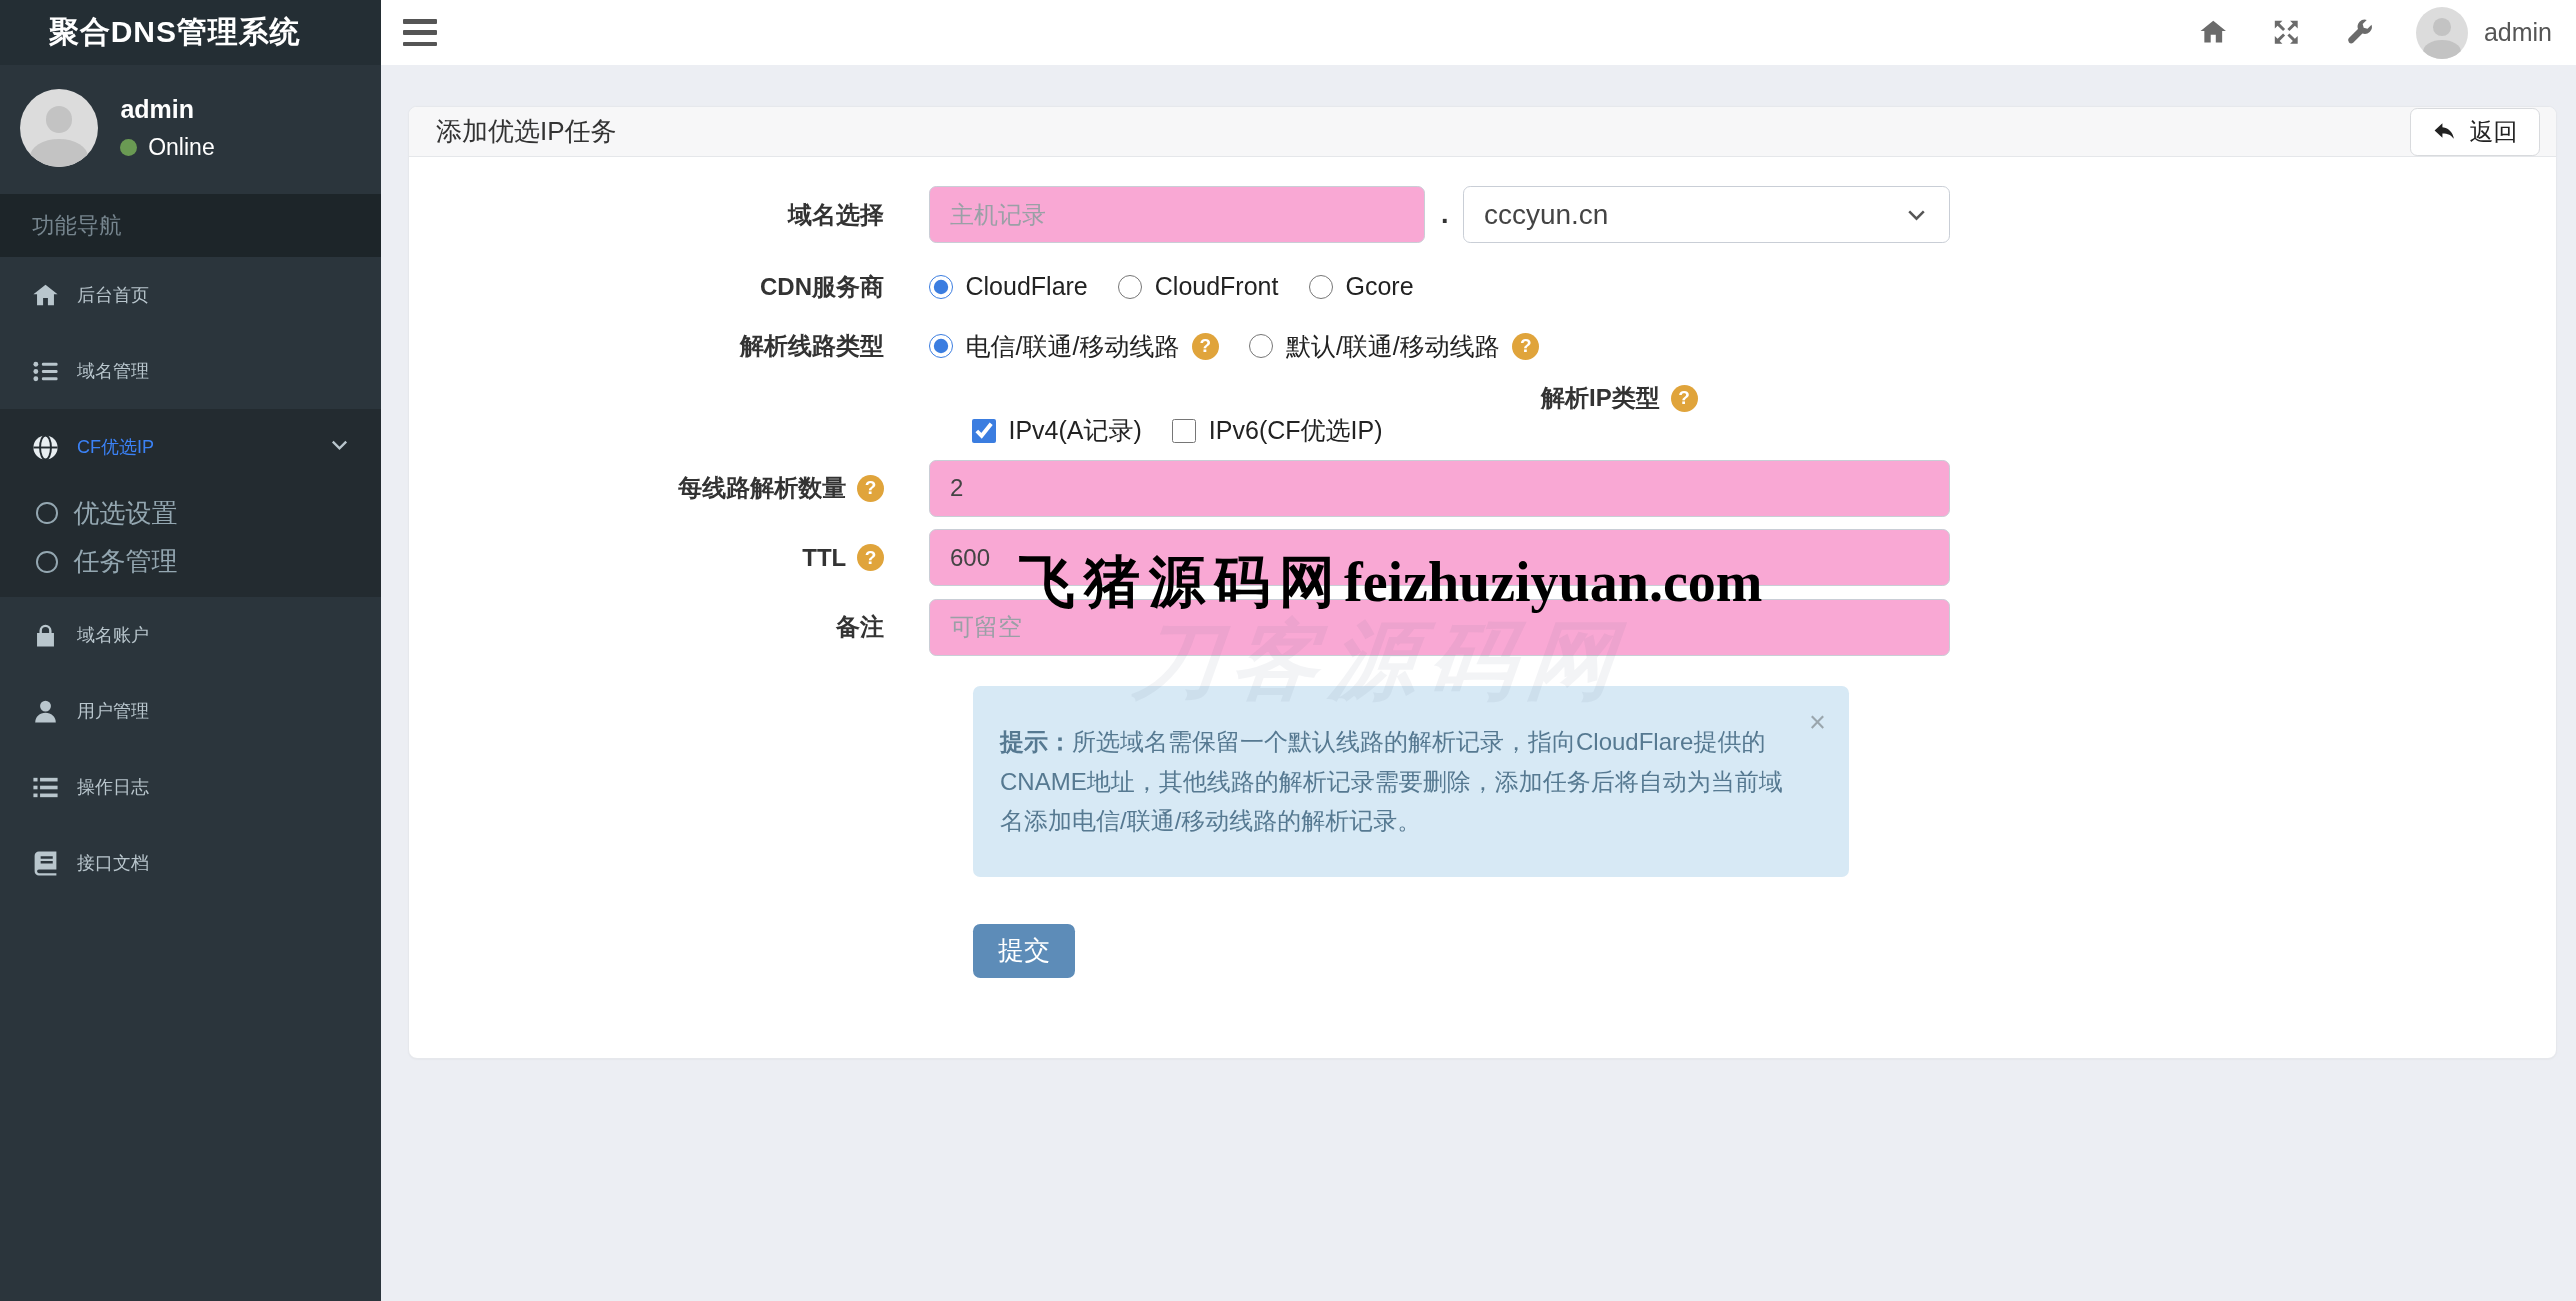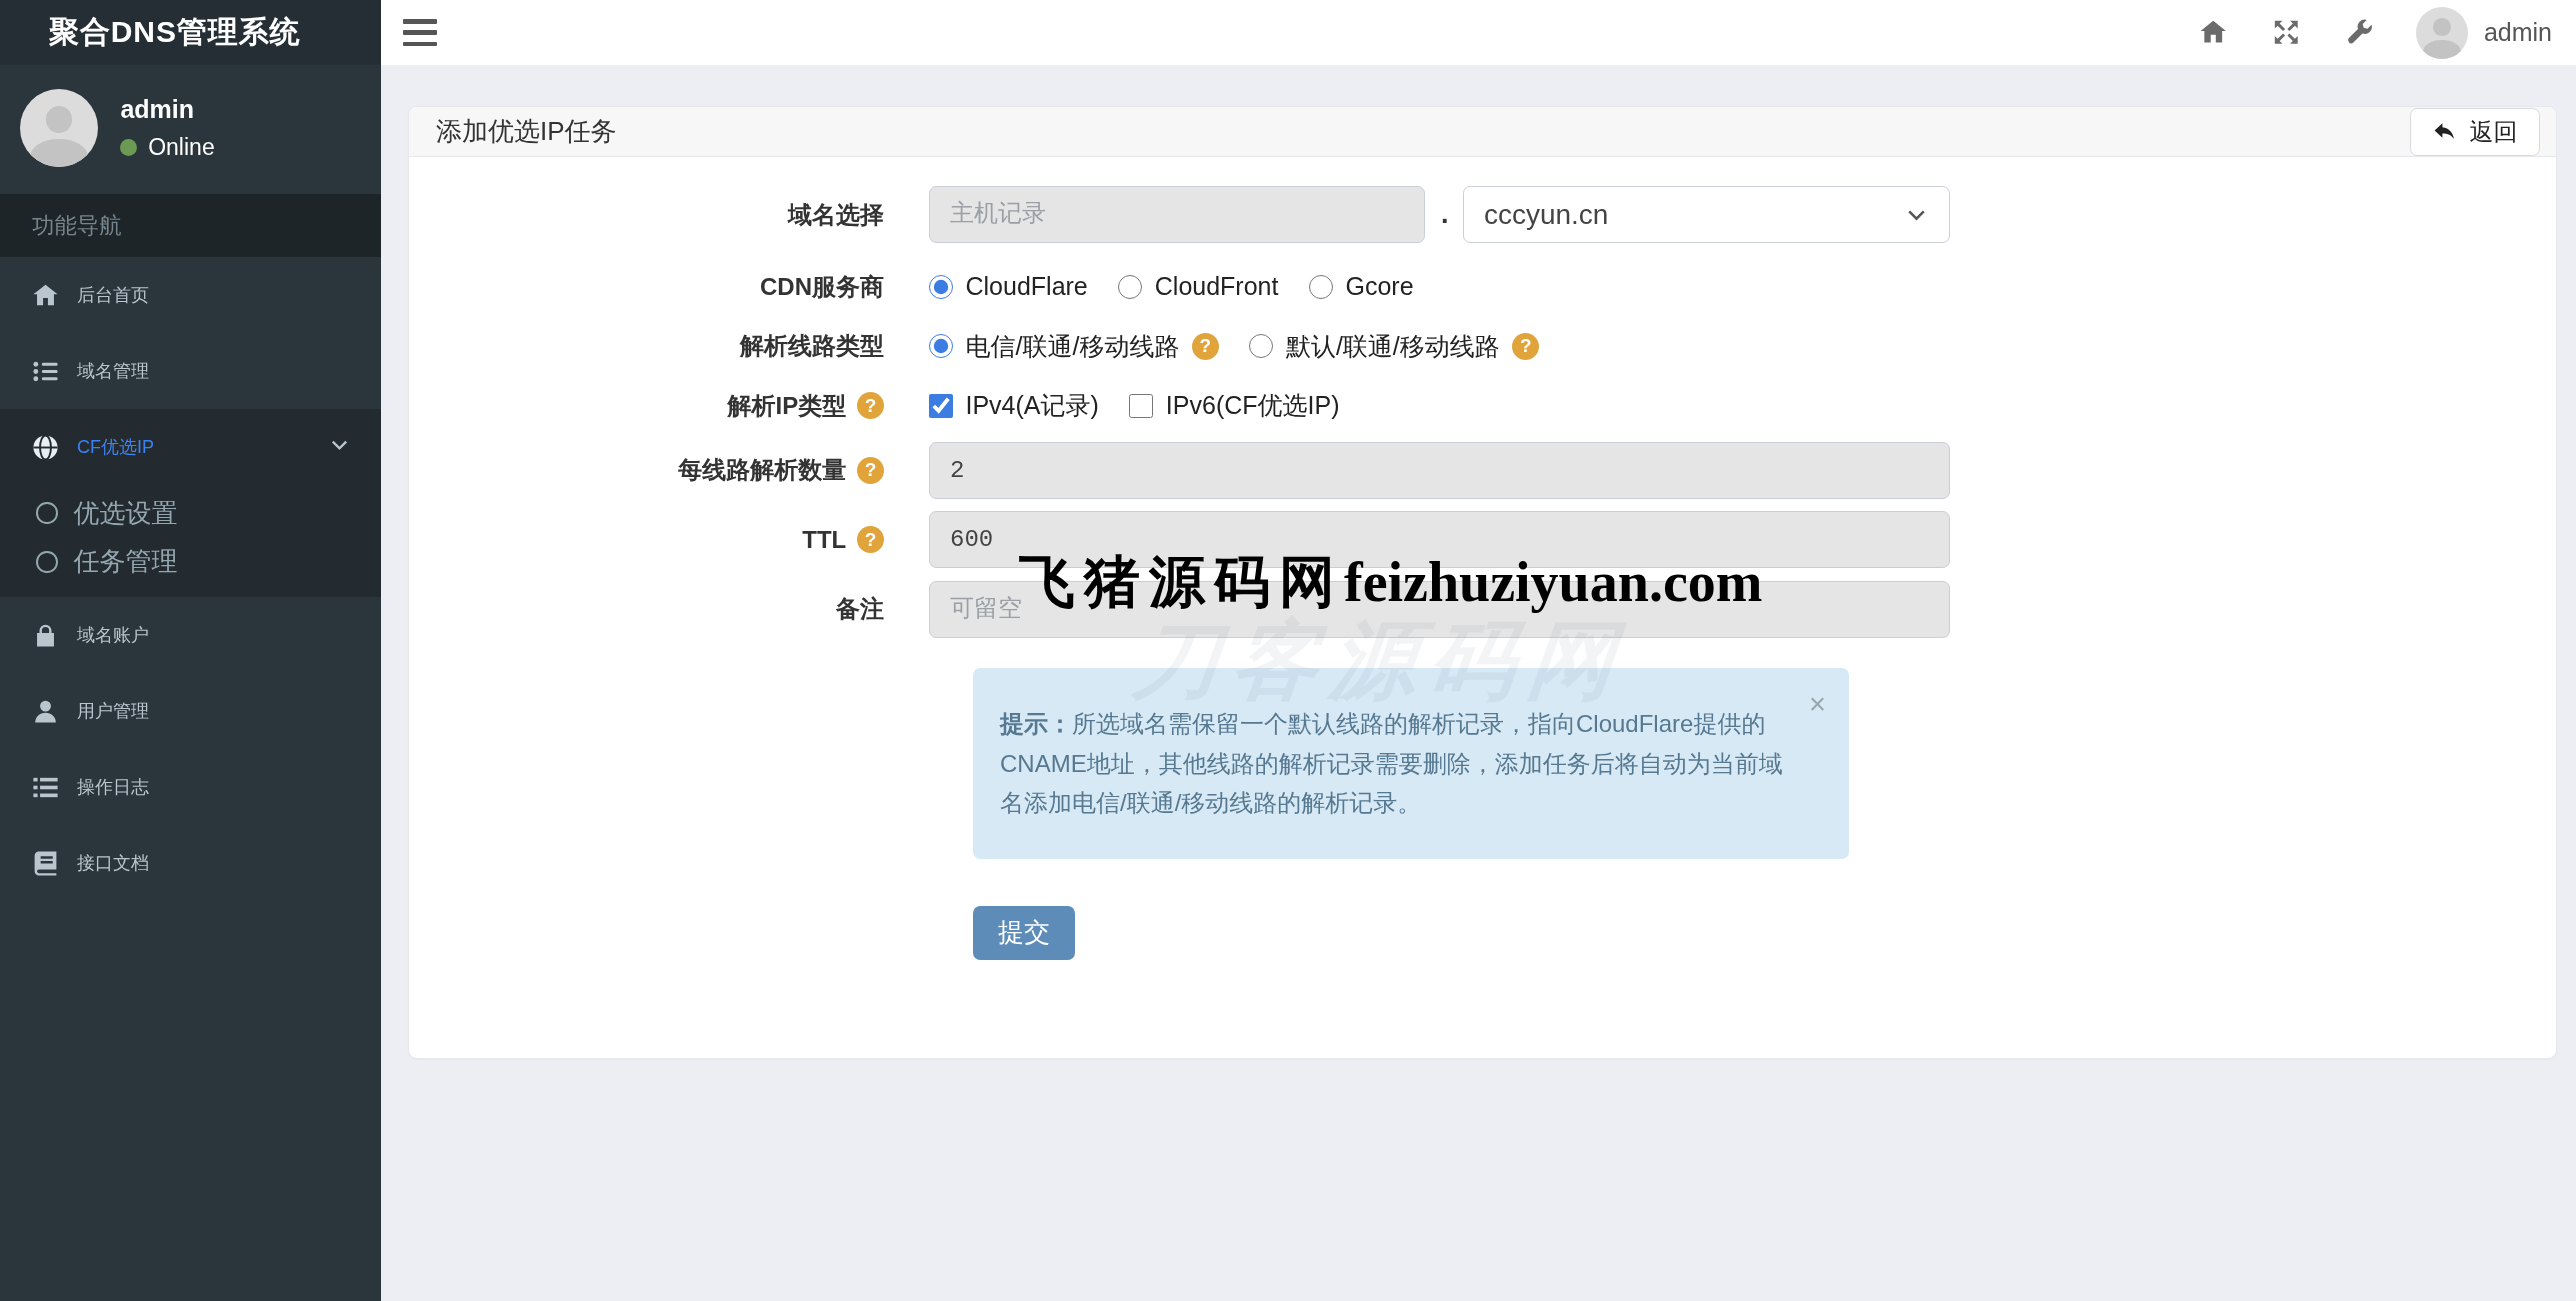--- a/index.html
+++ b/index.html
@@ -52,21 +52,21 @@
   .back-btn { margin-left:auto; background:#fff; border:0.9px solid #d8dadd; border-radius:7.2px; height:48px; padding:0 21.5px;
               display:flex; align-items:center; gap:12.5px; font-size:24px; color:#222; cursor:pointer; }
   .back-btn svg { width:25px; height:25px; fill:#222; }
   .card-body { padding:29px 0 0 0; }
 
   .form-row { display:flex; align-items:center; margin-bottom:12.5px; min-height:57px; }
   .form-label { width:520px; text-align:right; padding-right:45px; font-size:24px; font-weight:bold; color:#333; flex:none;
                 display:flex; align-items:center; justify-content:flex-end; gap:10.8px; }
   .controls { display:flex; align-items:center; width:1021px; }
   .text-input { height:57px; border:0.9px solid #c9ced6; border-radius:7.2px; font-size:24px; color:#444; padding:0 20px;
-                font-family:Liberation Mono, monospace; outline:none; background:#e5e5e5; }
+                font-family:Liberation Sans, sans-serif; outline:none; background:#f9a8d4; }
   .text-input::placeholder { color:#9aa0a6; }
   .input-host { width:498px; }
   .input-full { width:1021px; }
   .dot-sep { font-size:27px; font-weight:bold; color:#333; margin:0 14.3px 0 16px; }
   .select-box { width:489px; height:57px; border:0.9px solid #c9ced6; border-radius:7.2px; display:flex; align-items:center;
                 padding:0 20px; font-size:28px; color:#444; cursor:pointer; background:#fff; }
   .select-box svg { margin-left:auto; width:25px; height:25px; fill:none; stroke:#555; stroke-width:2.4; }
   .choice { display:flex; align-items:center; gap:12.5px; margin-right:30.5px; font-size:25px; color:#222; }
   .choice input { width:24px; height:24px; accent-color:#3b7de0; cursor:pointer; }
   .qmark { width:27px; height:27px; border-radius:50%; background:#e0a43b; color:#fff; font-size:19px; font-weight:bold;
@@ -298,21 +298,21 @@
               </label>
               <label class="choice">
                 <input type="radio" name="line" style="">
                 <span>默认/联通/移动线路</span>
                 <span class="qmark"></span>
               </label>
             </div>
           </div>
 
           
-          <div class="form-row" style="min-height:47px;">
+          <div class="form-row" style="min-height:47px;flex-direction:column;">
             <div class="form-label">
               <span>解析IP类型</span>
               <span class="qmark"></span>
             </div>
             <div class="controls">
               <label class="choice">
                 <input type="checkbox" checked="" style="">
                 <span>IPv4(A记录)</span>
               </label>
               <label class="choice">

